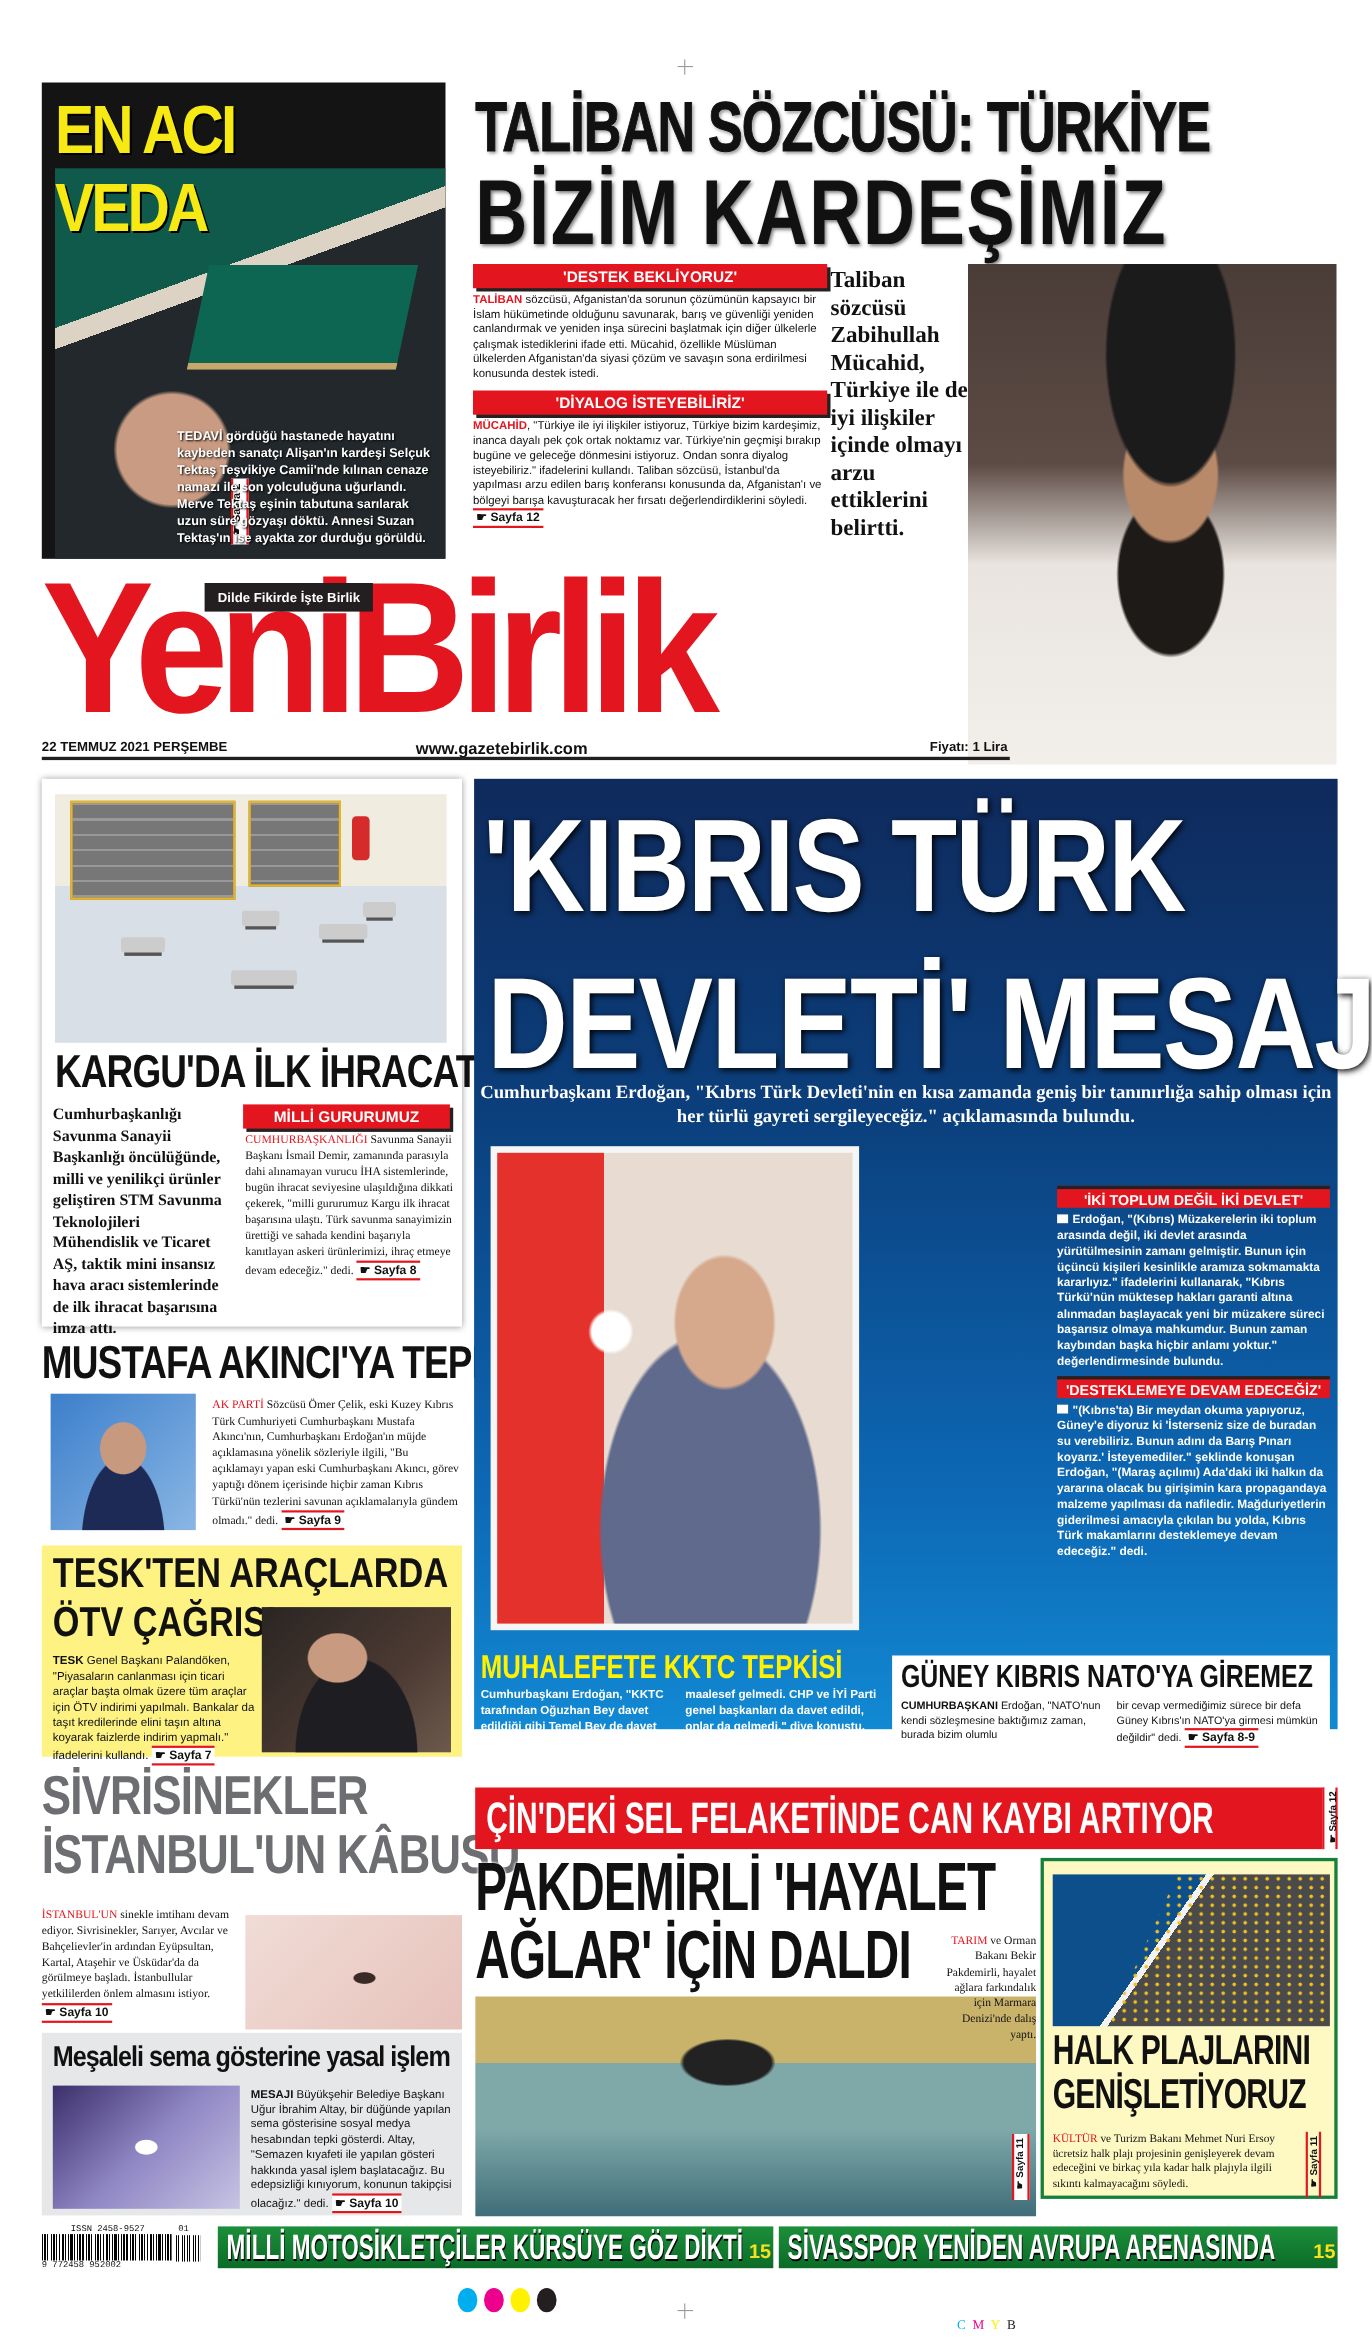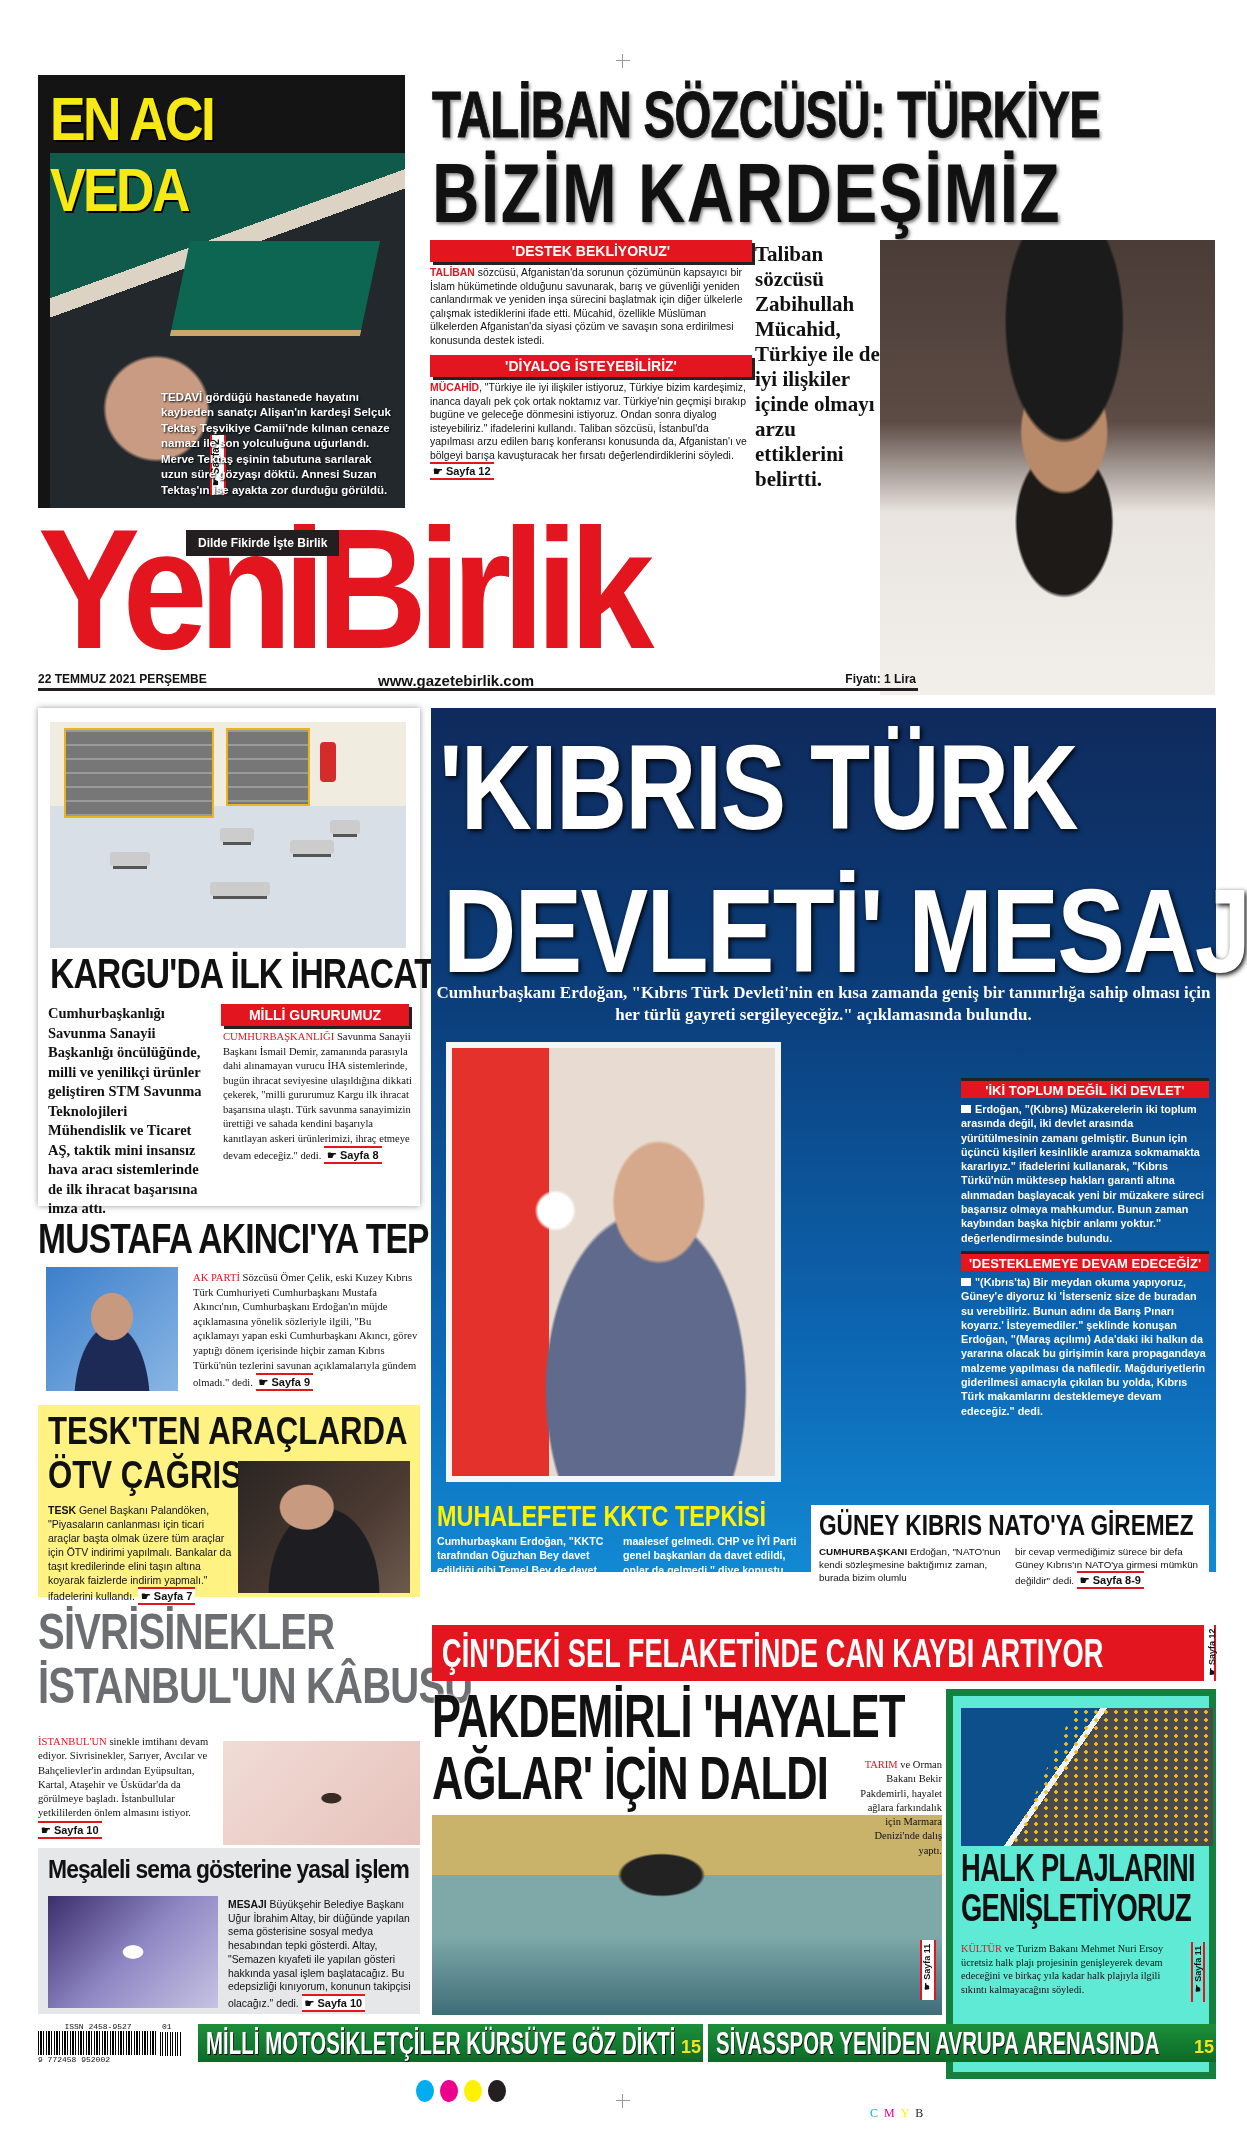--- a/index.html
+++ b/index.html
@@ -120,21 +120,21 @@
 #pak{left:432px;top:1685px;width:510px;height:330px;overflow:hidden}
 #pak .photo{position:absolute;left:0;top:130px;width:510px;height:200px;background:
  radial-gradient(ellipse at 45% 30%,#222 0 10%,transparent 11%),
  linear-gradient(180deg,#c9b36a 0 30%,#7fa9a9 30% 60%,#3f6d78 100%)}
 #pak h2{position:absolute;left:0;top:0;font-size:62px;font-weight:900;color:#111;transform:scaleX(.7);transform-origin:left top;white-space:nowrap;line-height:62px;text-shadow:0 0 3px #fff,0 0 3px #fff;letter-spacing:-1px}
 #pak .body{position:absolute;right:0;top:73px;width:82px;text-align:right;font-family:"Liberation Serif",serif;font-size:10.5px;line-height:14.3px;background:rgba(255,255,255,.0)}
 #pak .vptr{position:absolute;left:488px;top:255px;width:16px;height:60px;background:#fff;border-left:2px solid #e3161f;border-right:2px solid #e3161f}
 #pak .vptr span{position:absolute;left:-18px;top:22px;transform:rotate(-90deg);font-size:9px;font-weight:bold;white-space:nowrap}
 
 
-#plaj{left:946px;top:1689px;width:270px;height:390px;border:7px solid #15803d;background:#5eead4}
+#plaj{left:946px;top:1689px;width:270px;height:310px;border:3px solid #15803d;background:#fef9c3}
 #plaj .photo{position:absolute;left:8px;top:12px;width:252px;height:138px;background:linear-gradient(125deg,#0c4f8a 0 40%,#f2f2f2 40% 42%,#4a4a4a 42% 100%)}
 #plaj .dots{position:absolute;left:8px;top:12px;width:252px;height:138px;background:radial-gradient(circle,#f0c020 1.5px,transparent 2px) 0 0/10px 8px;clip-path:polygon(45% 0,100% 0,100% 100%,20% 100%)}
 #plaj h2{position:absolute;left:8px;top:152px;font-size:38px;font-weight:bold;transform:scaleX(.72);transform-origin:left top;white-space:nowrap;line-height:40px;letter-spacing:-1px}
 #plaj .body{position:absolute;left:8px;top:246px;width:224px;font-family:"Liberation Serif",serif;font-size:10.3px;line-height:13.5px}
 #plaj .vptr{position:absolute;left:238px;top:246px;width:14px;height:60px;border-left:2px solid #e3161f;border-right:2px solid #e3161f}
 #plaj .vptr span{position:absolute;left:-18px;top:22px;transform:rotate(-90deg);font-size:9px;font-weight:bold;white-space:nowrap}
 
 
 #barcode{left:38px;top:2022px;width:150px;height:40px}
 #barcode .issn{font-family:"Liberation Mono",monospace;font-size:8px;text-align:center;width:120px}

